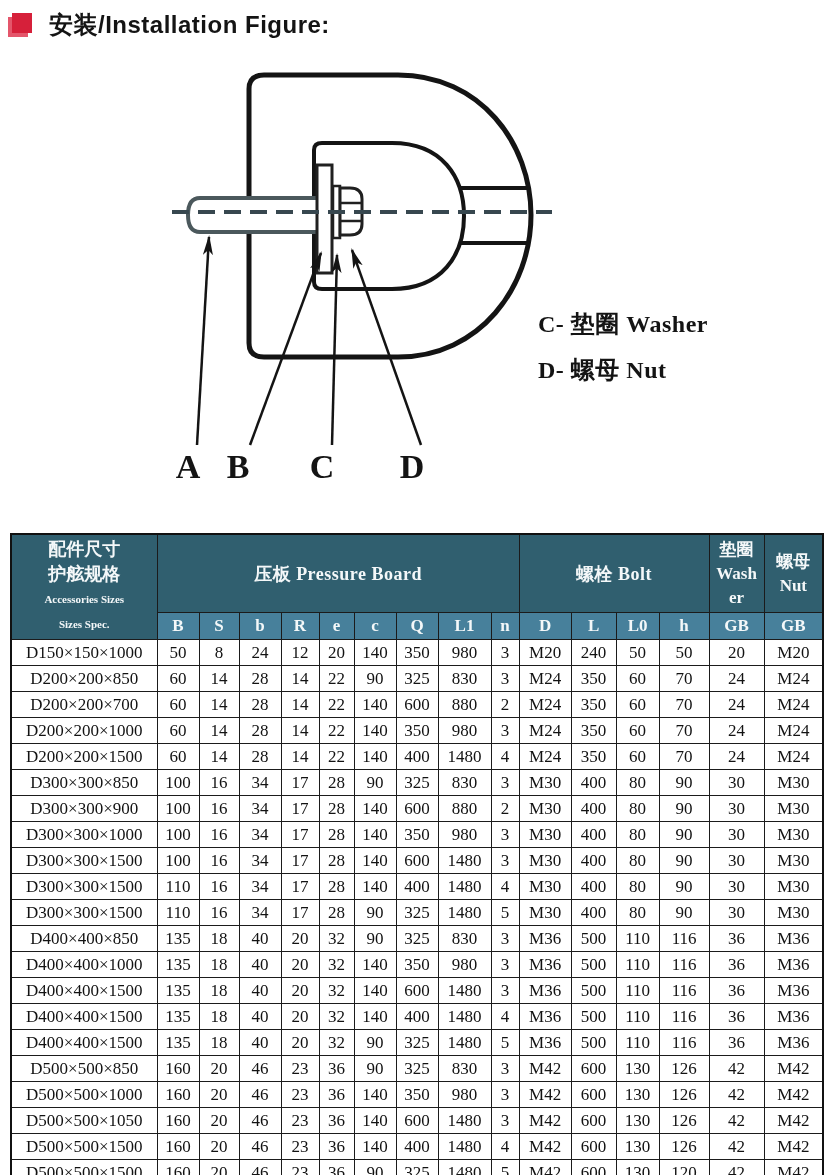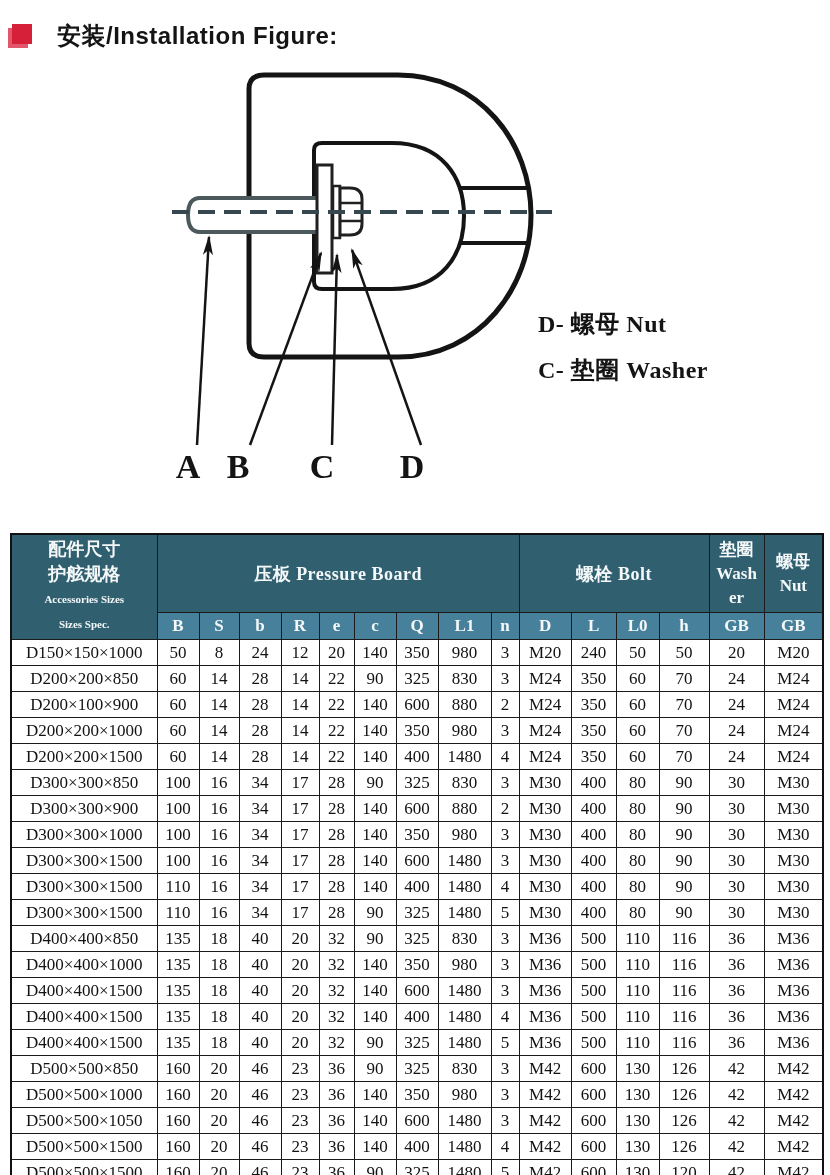--- a/index.html
+++ b/index.html
@@ -1,20 +1,20 @@
 <!DOCTYPE html>
 <html><head>
 <meta charset="utf-8">
 <style>
   html,body{margin:0;padding:0;background:#ffffff;}
   .page{position:relative;width:830px;height:1175px;background:#ffffff;overflow:hidden;
         font-family:"Liberation Serif",serif;}
 
   
-  .title-row{position:absolute;top:20px;left:8px;display:flex;align-items:center;gap:23px;
+  .title-row{position:absolute;top:9px;left:8px;display:flex;align-items:center;gap:15px;
              font-family:"Liberation Sans",sans-serif;justify-content:center;}
   .bullet{position:relative;width:26px;height:26px;}
   .bullet .sq-back{position:absolute;left:0;top:5px;width:20px;height:20px;background:#e4566b;}
   .bullet .sq-front{position:absolute;left:4px;top:1px;width:20px;height:20px;background:#d6203a;}
   .title-text{font-size:24px;font-weight:700;color:#141414;letter-spacing:.5px;}
 
   
   .diagram-svg{position:absolute;left:0;top:55px;}
   .legend{position:absolute;left:538px;top:301px;}
   .legend-item{height:46px;display:flex;align-items:center;font-size:24px;font-weight:700;
@@ -82,22 +82,22 @@
     <line x1="332" y1="390" x2="337" y2="200" stroke="#141414" stroke-width="2.5" marker-end="url(#ah)"></line>
     <line x1="421" y1="390" x2="352" y2="195" stroke="#141414" stroke-width="2.5" marker-end="url(#ah)"></line>
 
     <text x="188" y="423" text-anchor="middle" font-family="Liberation Serif, serif" font-size="34" font-weight="bold" fill="#141414">A</text>
     <text x="238" y="423" text-anchor="middle" font-family="Liberation Serif, serif" font-size="34" font-weight="bold" fill="#141414">B</text>
     <text x="322" y="423" text-anchor="middle" font-family="Liberation Serif, serif" font-size="34" font-weight="bold" fill="#141414">C</text>
     <text x="412" y="423" text-anchor="middle" font-family="Liberation Serif, serif" font-size="34" font-weight="bold" fill="#141414">D</text>
   </svg>
 
   <div class="legend">
+    <div class="legend-item">C- 垫圈 Washer</div>
     <div class="legend-item">D- 螺母 Nut</div>
-    <div class="legend-item">C- 垫圈 Washer</div>
   </div>
 
   <table class="spec-table">
     <colgroup>
       <col style="width:146px">
         <col style="width:42px">
         <col style="width:40px">
       <col style="width:42px">
         <col style="width:38px">
         <col style="width:35px">
@@ -187,21 +187,21 @@
           <td>830</td>
           <td>3</td>
           <td>M24</td>
           <td>350</td>
           <td>60</td>
           <td>70</td>
           <td>24</td>
           <td>M24</td>
         </tr>
         <tr>
-          <td class="spec">D200×100×900</td>
+          <td class="spec">D200×200×700</td>
           <td>60</td>
           <td>14</td>
           <td>28</td>
           <td>14</td>
           <td>22</td>
           <td>140</td>
           <td>600</td>
           <td>880</td>
           <td>2</td>
           <td>M24</td>

